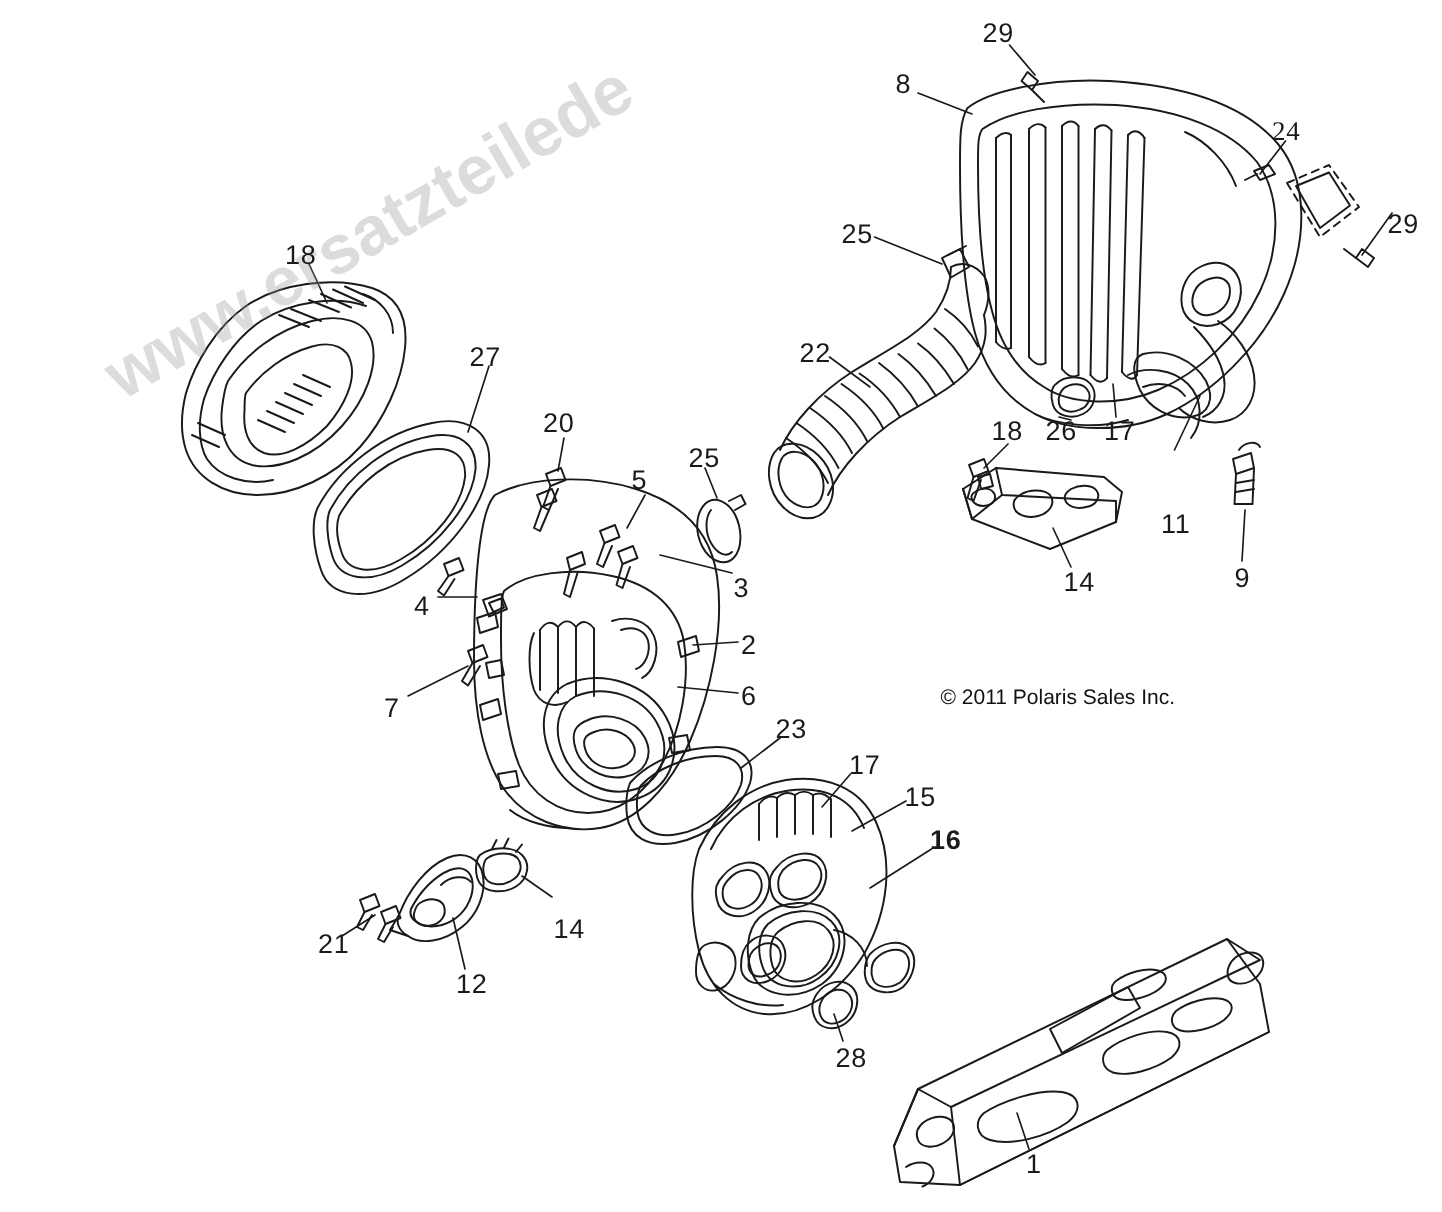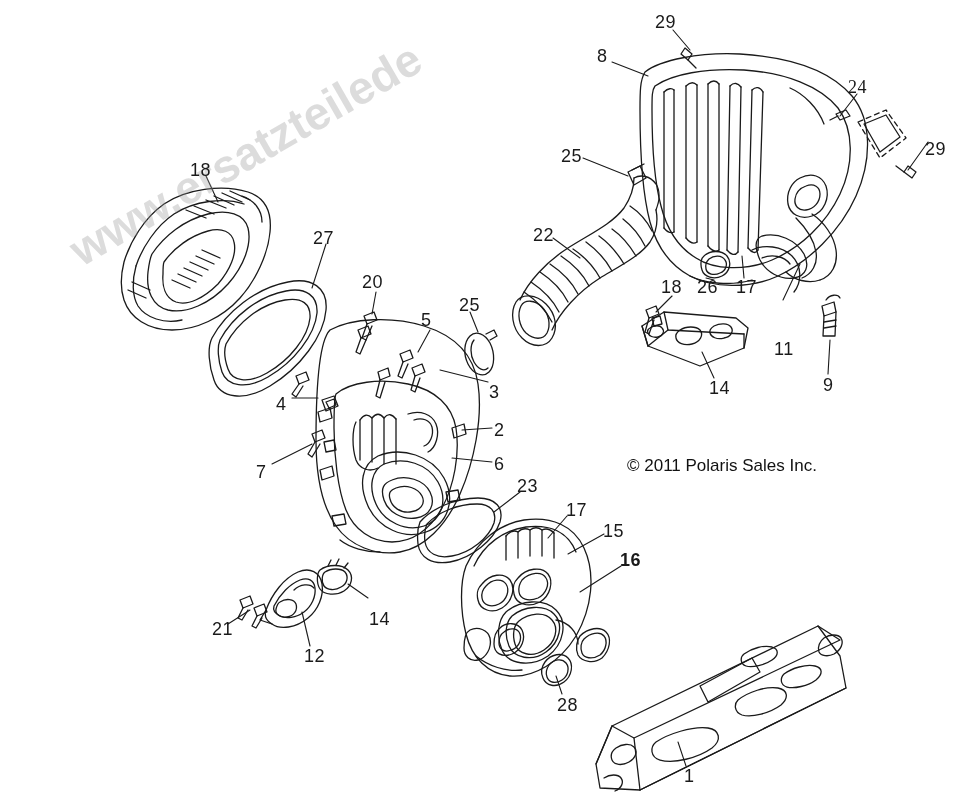--- a/index.html
+++ b/index.html
@@ -26,21 +26,21 @@
     position: absolute;
     font-family: "Liberation Sans", sans-serif;
     font-size: 18px;
     color: #1a1a1a;
     letter-spacing: 0.5px;
     white-space: nowrap;
   }
   .copyright {
     position: absolute;
     font-family: "Liberation Sans", sans-serif;
-    font-size: 17px;
+    font-size: 14px;
     color: #111111;
     white-space: nowrap;
   }
   .watermark {
     position: absolute;
     left: 60px;
     top: 230px;
     width: 700px;
     font-family: "Liberation Sans", sans-serif;
     font-size: 46px;

